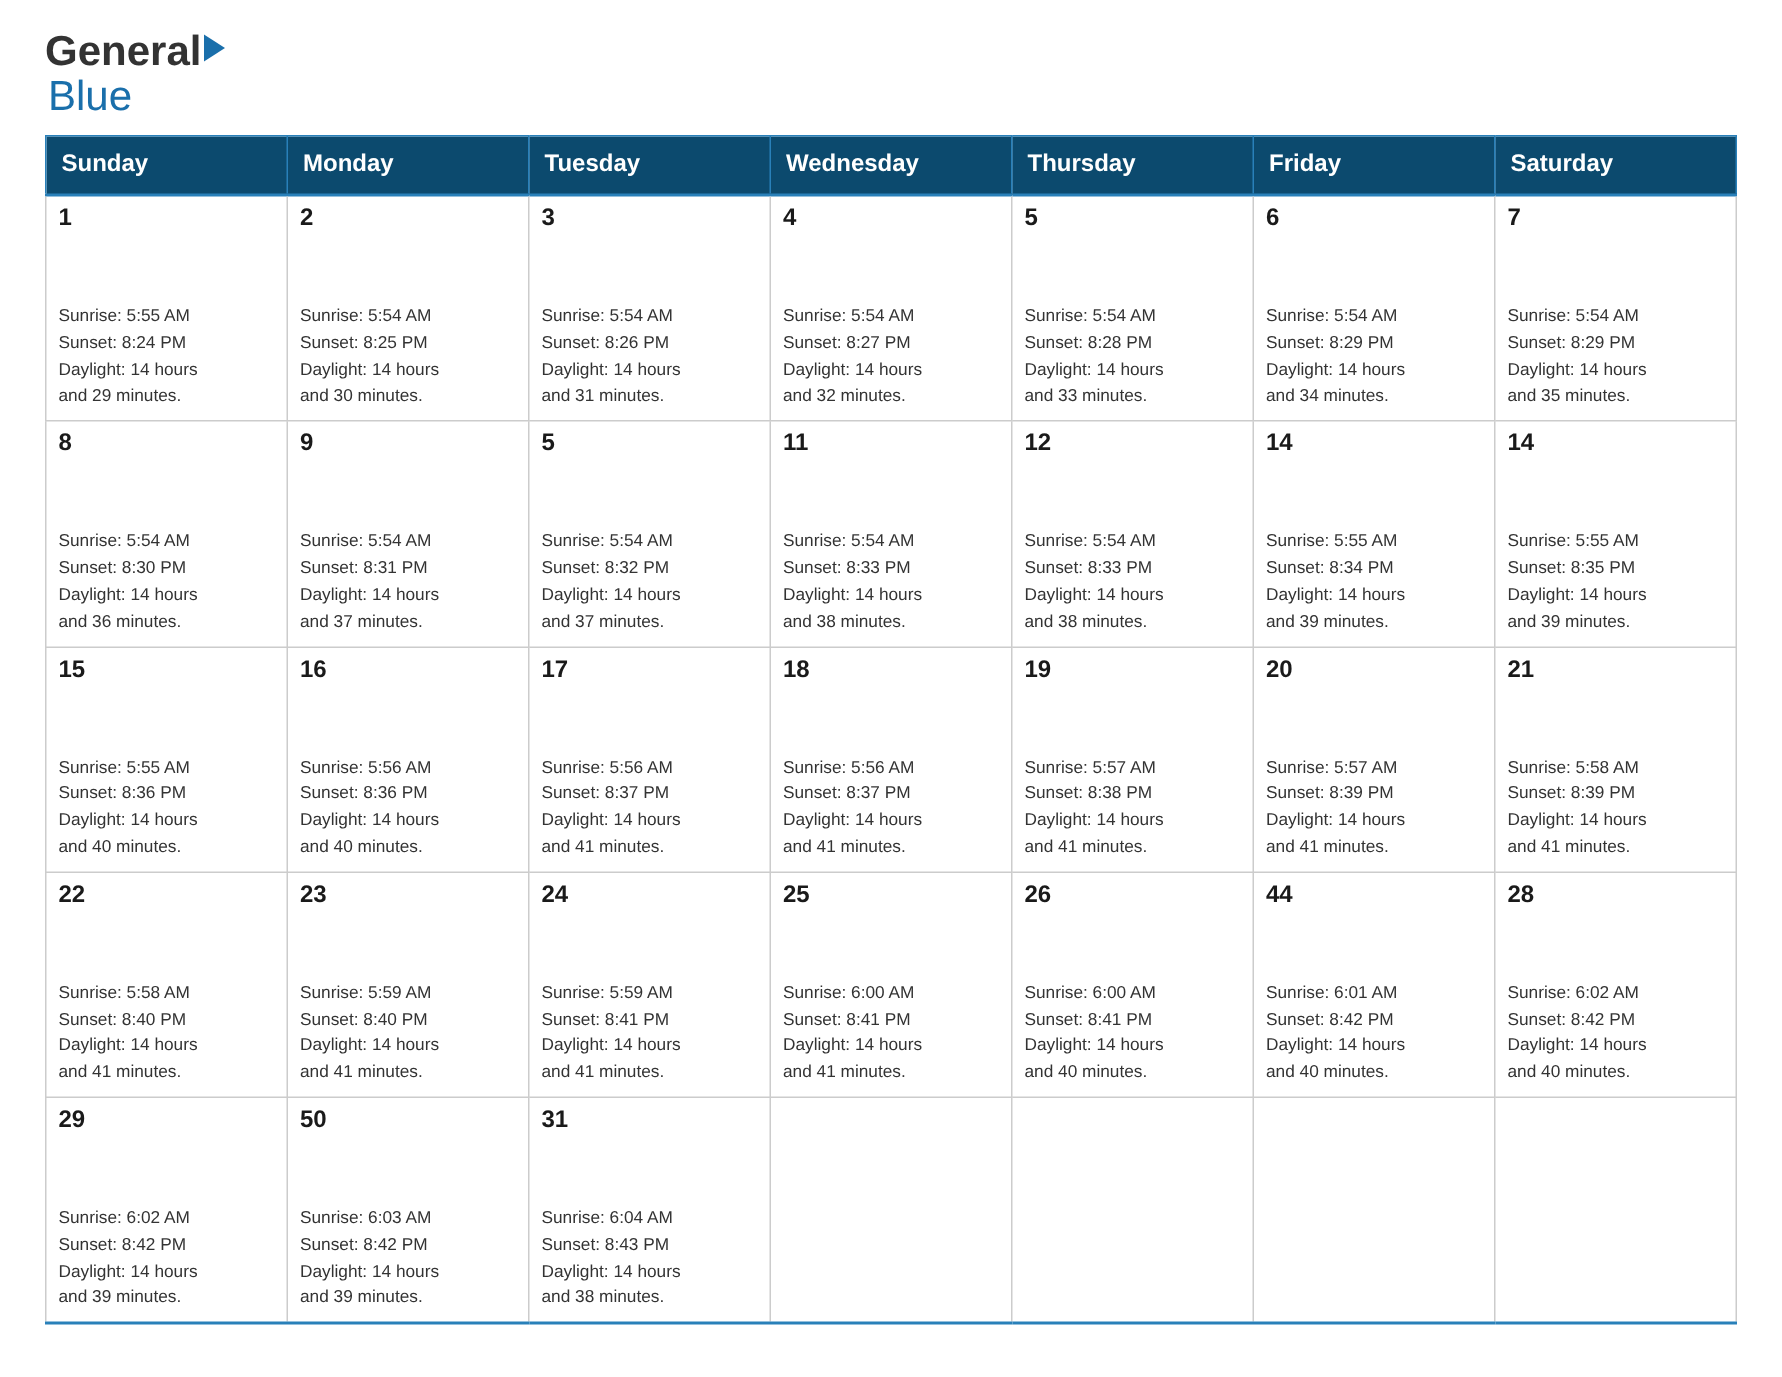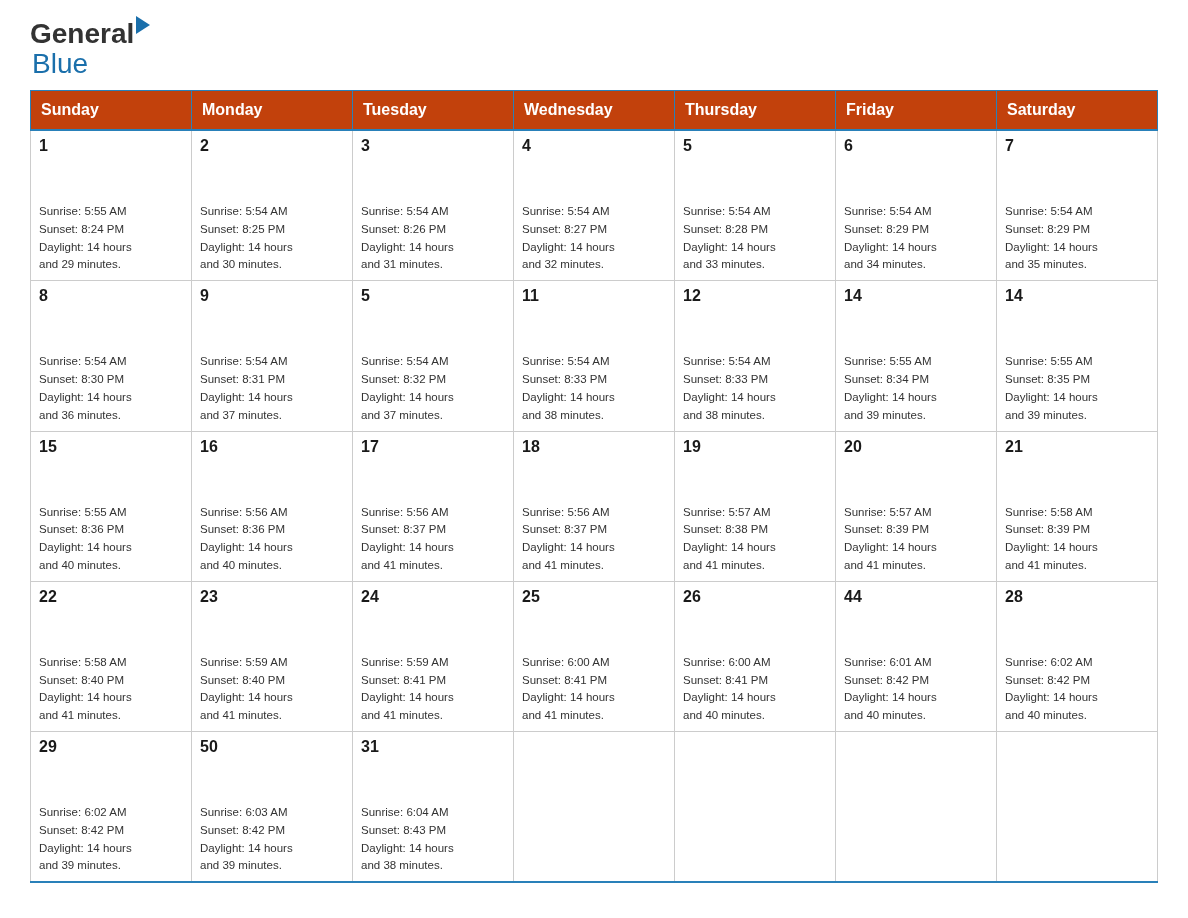--- a/index.html
+++ b/index.html
@@ -32,20 +32,21 @@
       margin-left: 2px;
       vertical-align: middle;
       margin-top: -4px;
     }
     .logo-container {
       display: flex;
       flex-direction: column;
     }
     .logo-line1 {
       display: flex;
+      align-items: center;
     }
     .logo-line2 {
       color: #1a6fab;
       font-size: 28px;
       font-weight: normal;
       margin-left: 2px;
     }
     .title-section {
       text-align: right;
     }
@@ -59,21 +60,21 @@
       font-size: 22px;
       color: #333;
       margin-top: 4px;
     }
     .calendar-table {
       width: 100%;
       border-collapse: collapse;
       margin-top: 10px;
     }
     .calendar-table th {
-      background-color: #c2410c;
+      background-color: #0c4a6e;
       color: #fff;
       font-size: 16px;
       font-weight: bold;
       padding: 10px 10px;
       text-align: left;
       border: 1px solid #2980b9;
     }
     .calendar-table td {
       border: 1px solid #ccc;
       vertical-align: top;

